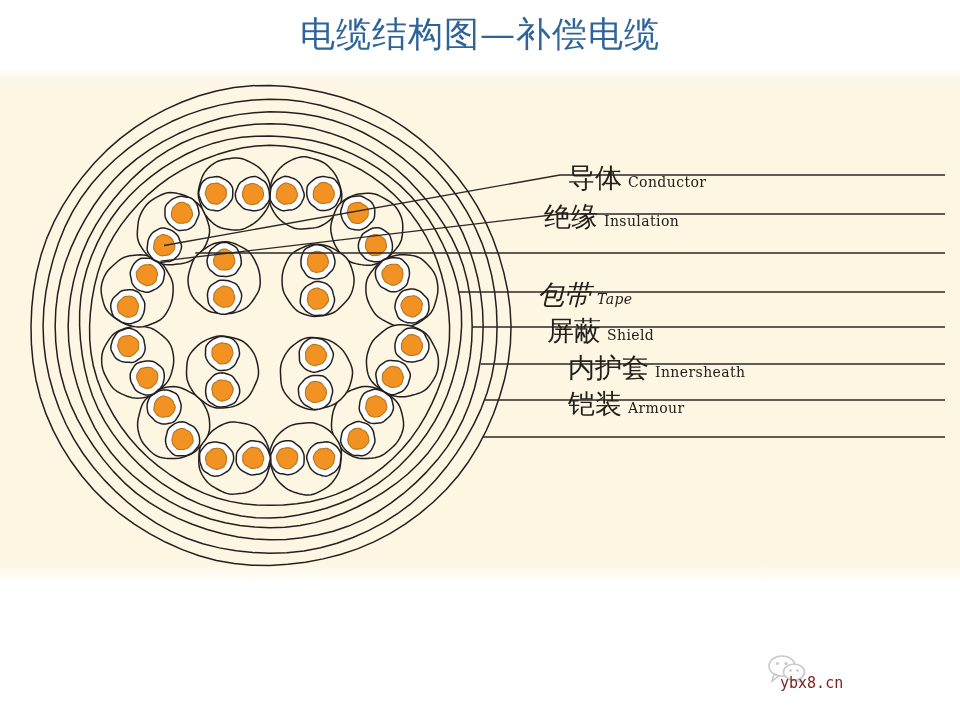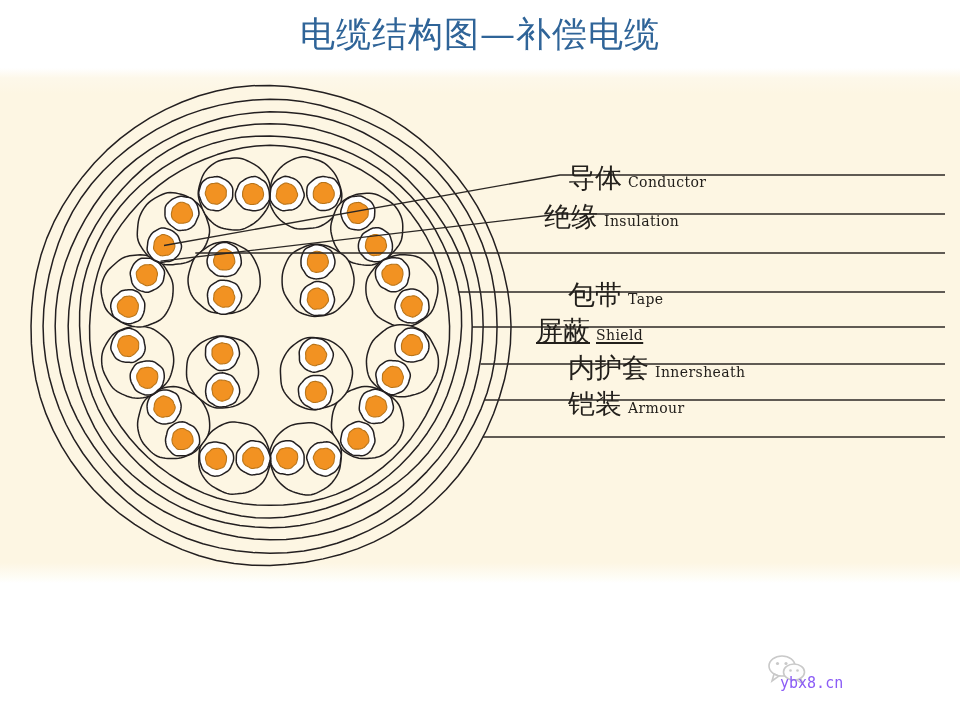--- a/index.html
+++ b/index.html
@@ -115,21 +115,21 @@
     color: #b9b9b9;
     letter-spacing: 1px;
     white-space: nowrap;
   }
   .wm-url {
     position: absolute;
     left: 12px;
     top: 20px;
     font-family: "DejaVu Sans Mono", "Liberation Mono", monospace;
     font-size: 15px;
-    color: #8b5cf6;
+    color: #7f1d1d;
     letter-spacing: 0px;
     white-space: nowrap;
   }
   .wm-icon {
     position: absolute;
     left: 0px;
     top: 0px;
     width: 38px;
     height: 30px;
   }
@@ -360,24 +360,24 @@
       </g>
   </svg>
 
   <div class="legend-layer">
     <div class="legend-item" style="left:568px; top:96px;">
       <span class="cn">导体</span><span class="en">Conductor</span>
     </div>
     <div class="legend-item" style="left:544px; top:135px;">
       <span class="cn">绝缘</span><span class="en">Insulation</span>
     </div>
-    <div class="legend-item" style="left:568px; top:213px;">
+    <div class="legend-item" style="left:537px; top:213px;font-style:italic;">
       <span class="cn">包带</span><span class="en">Tape</span>
     </div>
-    <div class="legend-item" style="left:536px; top:249px;text-decoration:underline;">
+    <div class="legend-item" style="left:547px; top:249px;">
       <span class="cn">屏蔽</span><span class="en">Shield</span>
     </div>
     <div class="legend-item" style="left:568px; top:322px;">
       <span class="cn">铠装</span><span class="en">Armour</span>
     </div>
     <div class="legend-item" style="left:568px; top:286px;">
       <span class="cn">内护套</span><span class="en">Innersheath</span>
     </div>
   </div>
 

